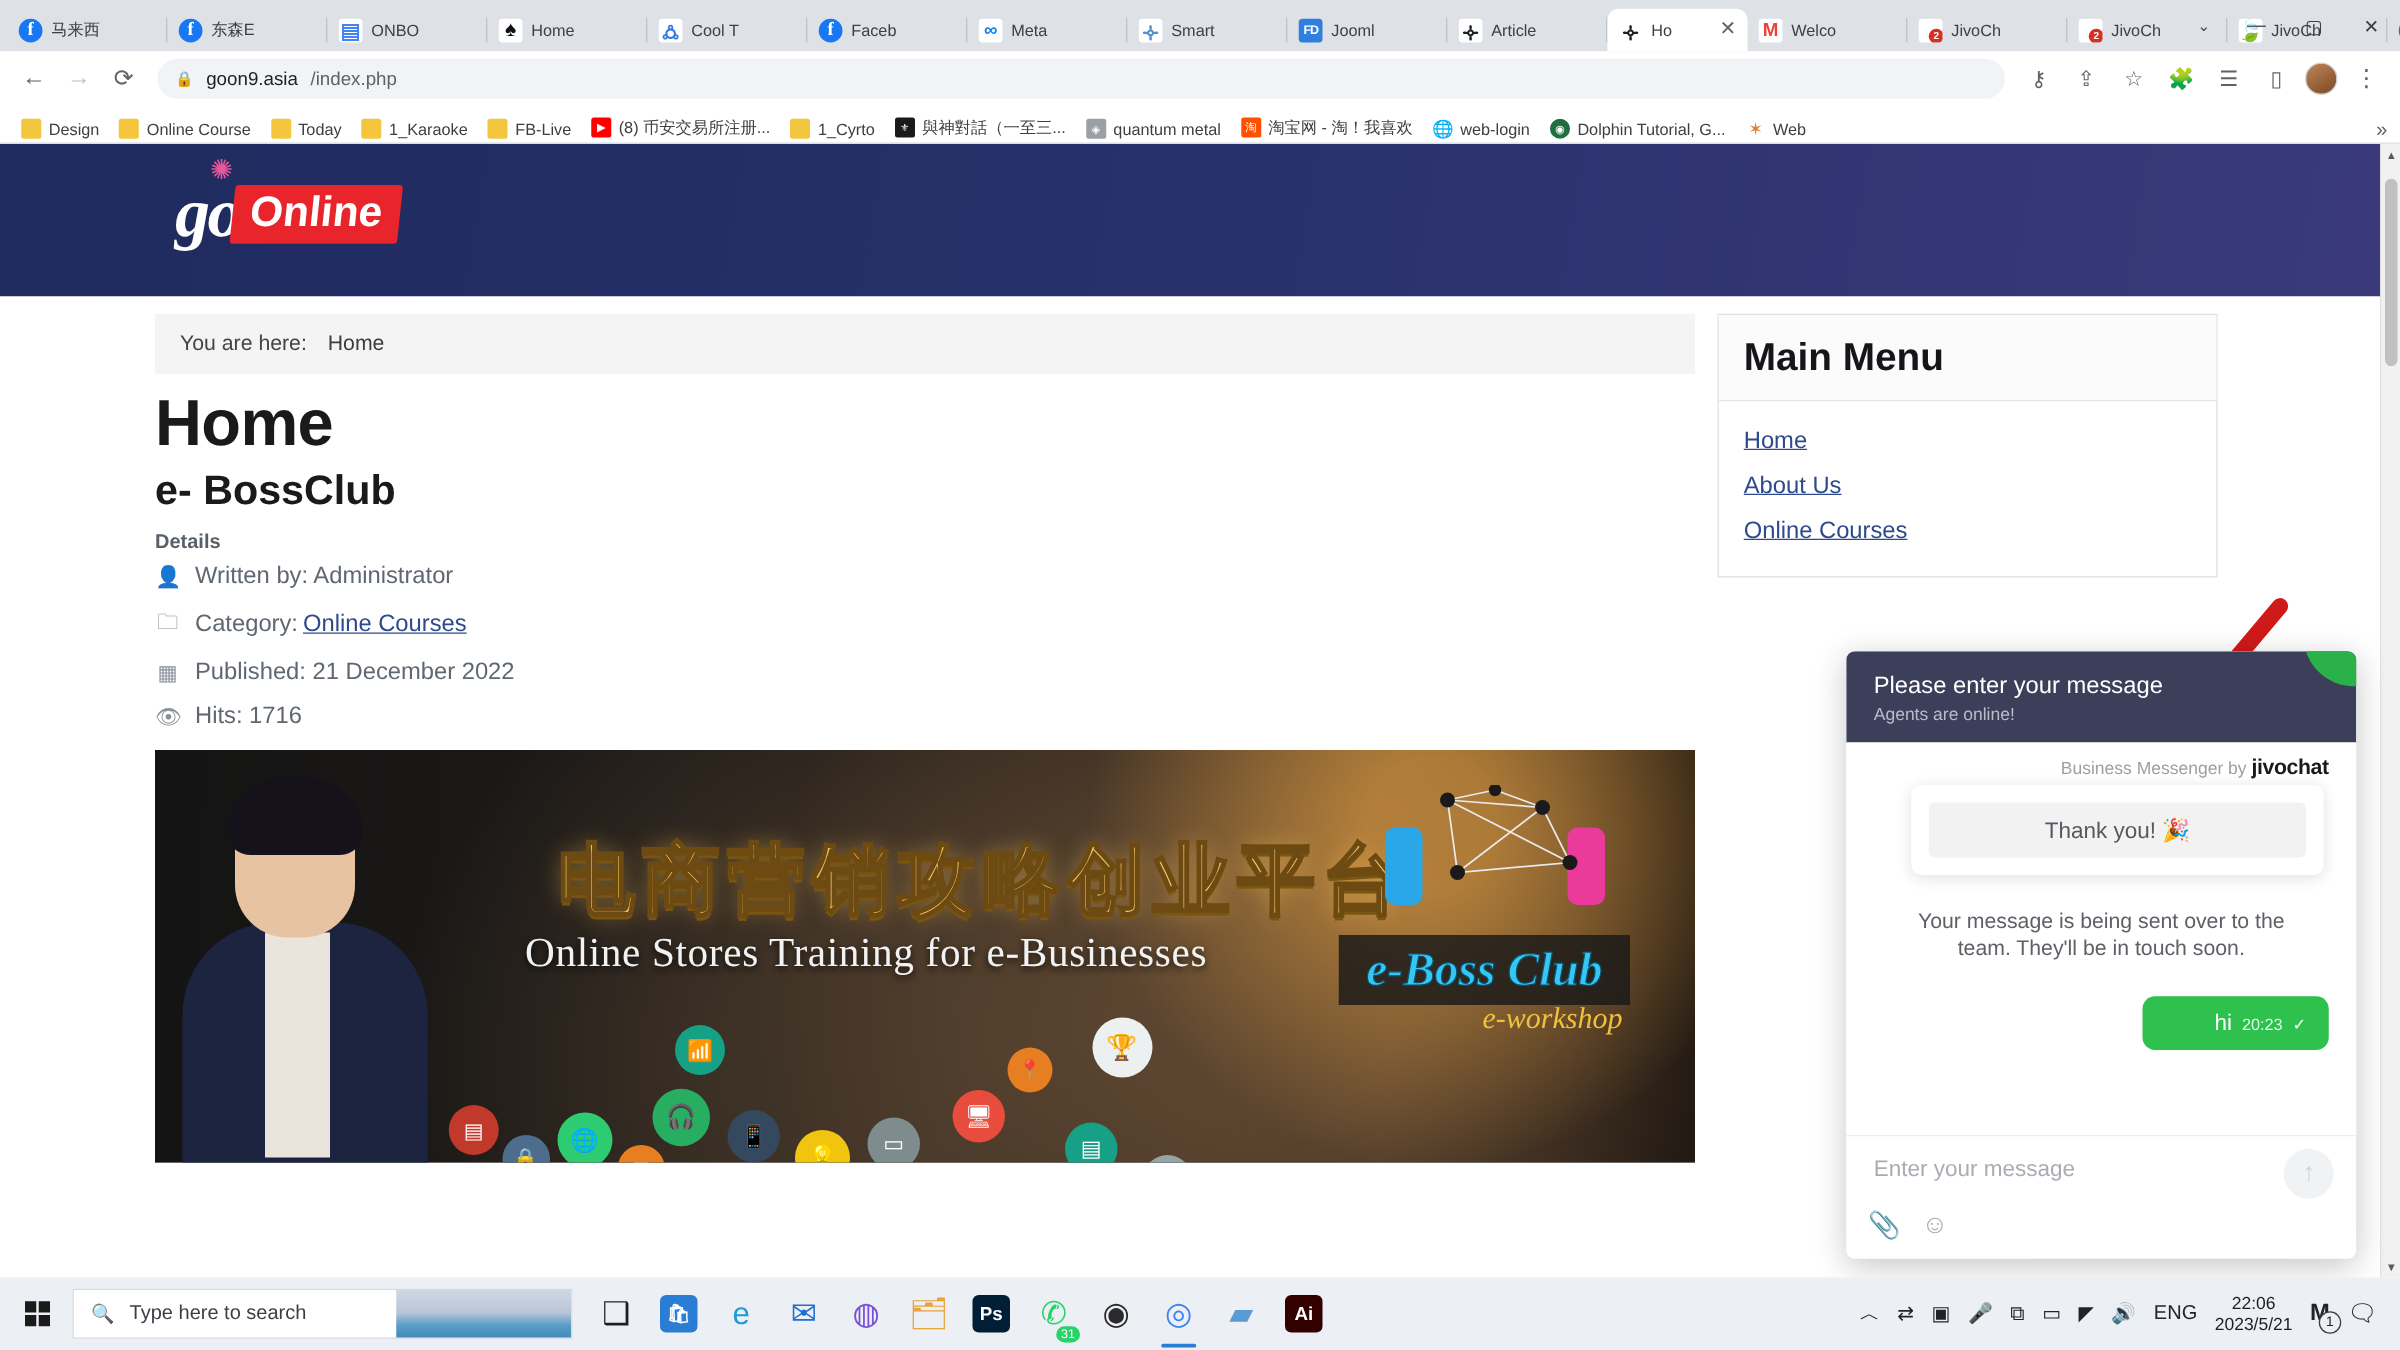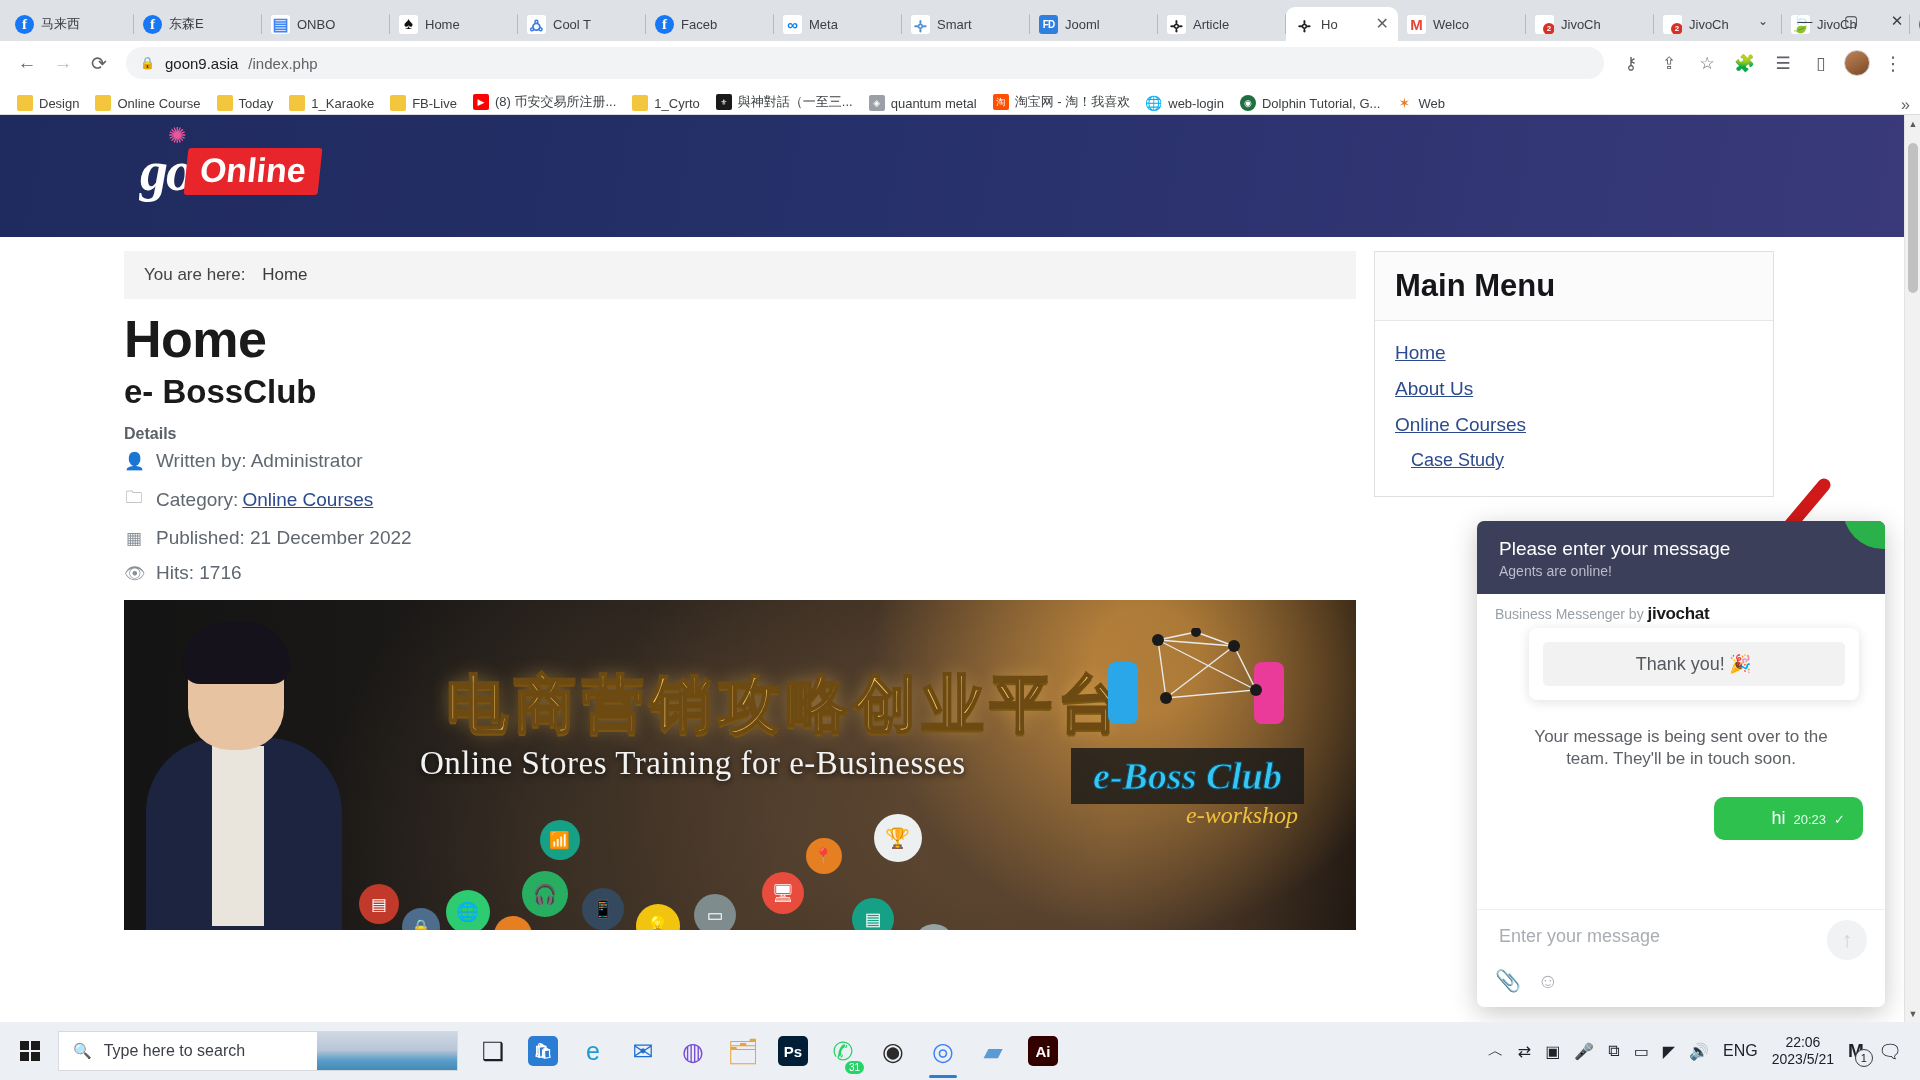--- a/index.html
+++ b/index.html
@@ -272,21 +272,21 @@
     background: #3b3f59; color: #fff; padding: 17px 22px 15px 22px; position: relative;
   }
   .jivo-head .jt { font-size: 19px; font-weight: normal; margin-bottom: 3px;}
   .jivo-head .js { font-size: 14px; color: #b9bcca; }
   .jivo-head .greenblob {
     position:absolute; right:-4px; top:-14px; width: 46px; height: 42px;
     background:#2bb14a; border-radius: 0 0 0 40px;
   }
   .jivo-body { flex: 1; background: #fff; padding: 0 18px; position: relative; }
   .brandline {
-    font-size: 14px; color: #9aa0a6; padding: 10px 4px 0 0;
+    text-align: right; font-size: 14px; color: #9aa0a6; padding: 10px 4px 0 0;
   }
   .brandline b { color: #1a1a1a; font-size: 17px; letter-spacing: -.3px; }
   .card {
     background: #fff; border-radius: 8px; box-shadow: 0 2px 12px rgba(0,0,0,.12);
     margin: 4px 8px 0 34px; padding: 14px;
   }
   .card .bubble-grey {
     background: #f2f2f3; border-radius: 5px; padding: 11px;
     text-align: center; font-size: 18px; color: #55595f;
   }
@@ -603,21 +603,20 @@
 
       <div class="side-col">
         <div class="module">
           <div class="module-head">
             <div class="t">Main Menu</div>
           </div>
           <div class="module-body" id="menu-list">
               <a href="#" class="menu-item active">Home</a>
               <a href="#" class="menu-item">About Us</a>
               <a href="#" class="menu-item">Online Courses</a>
-              <a href="#" class="menu-item sub">Case Study</a>
             </div>
         </div>
       </div>
     </div>
 
     <svg class="red-arrow" width="130" height="160">
       <g>
         <path d="M120,10 L40,105" stroke="#d01919" stroke-width="13" stroke-linecap="round"></path>
         <path d="M22,125 L62,108 L50,78 Z" fill="#d01919"></path>
       </g>

